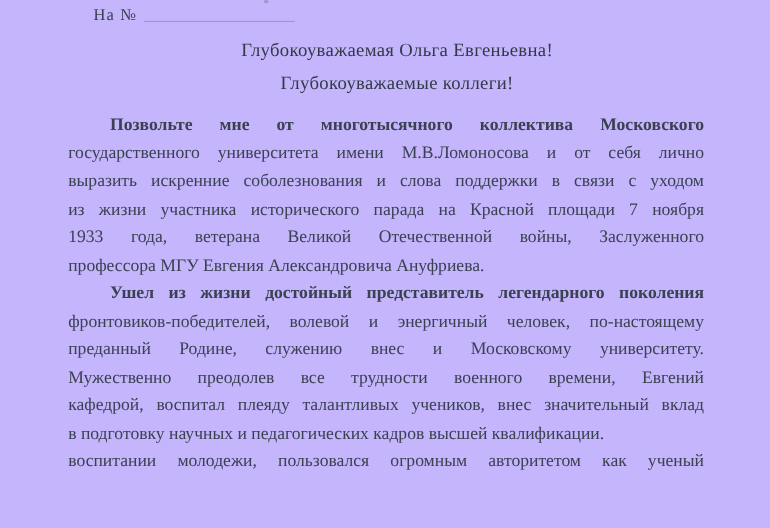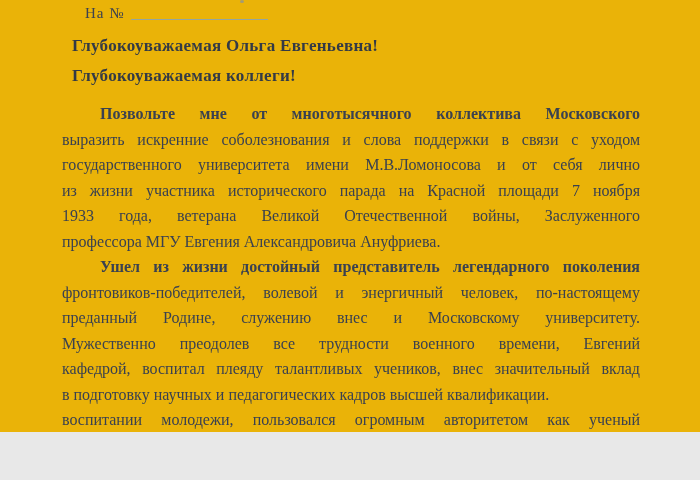--- a/index.html
+++ b/index.html
@@ -1,20 +1,20 @@
 <!DOCTYPE html>
 <html><head>
 <meta charset="utf-8">
 <style>
   html,body { margin:0; padding:0; background:#e8e8e8; }
   .page {
     position:relative;
-    width:700px; height:432px;
+    width:700px; height:480px;
     margin:0 auto;
-    background:#eab308;
+    background:#c4b5fd;
     overflow:hidden;
     font-family:"Liberation Serif", serif;
     color:#3a4150;
   }
   .ref {
     position:absolute; top:3px; left:85px;
     font-size:15px; letter-spacing:1px; color:#3c4250;
     white-space:nowrap;
   }
   .ref-line {
@@ -25,21 +25,22 @@
     transform:translateY(2px);
   }
   .artifact-dot {
     position:absolute; left:240px; top:0;
     width:4px; height:3px;
     background:#8892a0; border-radius:50%;
     opacity:.7;
   }
   .heading {
     position:absolute; left:72px; width:578px;
-    font-weight:bold; font-size:17px;
+    text-align:center;
+    font-weight:normal; font-size:17px;
     color:#333a46;
     letter-spacing:.3px;
   }
   .heading.h1 { top:36px; }
   .heading.h2 { top:66px; }
   .letter-body {
     position:absolute; left:62px; top:101px; width:578px;
     font-size:16px;
   }
   .para { margin:0; }
@@ -58,27 +59,27 @@
 <div class="page">
 
   <div class="ref">
     <span>На №</span><span class="ref-line"></span>
   </div>
 
   <span class="artifact-dot"></span>
 
   <div class="heading h1">Глубокоуважаемая Ольга Евгеньевна!</div>
 
-  <div class="heading h2">Глубокоуважаемая коллеги!</div>
+  <div class="heading h2">Глубокоуважаемые коллеги!</div>
 
   <div class="letter-body">
       <div class="para">
         <div class="line first">Позвольте мне от многотысячного коллектива Московского</div>
+        <div class="line">государственного университета имени М.В.Ломоносова и от себя лично</div>
         <div class="line">выразить искренние соболезнования и слова поддержки в связи с уходом</div>
-        <div class="line">государственного университета имени М.В.Ломоносова и от себя лично</div>
         <div class="line">из жизни участника исторического парада на Красной площади 7 ноября</div>
         <div class="line">1933 года, ветерана Великой Отечественной войны, Заслуженного</div>
         <div class="line last">профессора МГУ Евгения Александровича Ануфриева.</div>
       </div>
       <div class="para">
         <div class="line first">Ушел из жизни достойный представитель легендарного поколения</div>
         <div class="line">фронтовиков-победителей, волевой и энергичный человек, по-настоящему</div>
         <div class="line">преданный Родине, служению внес и Московскому университету.</div>
         <div class="line">Мужественно преодолев все трудности военного времени, Евгений</div>
         <div class="line">кафедрой, воспитал плеяду талантливых учеников, внес значительный вклад</div>

